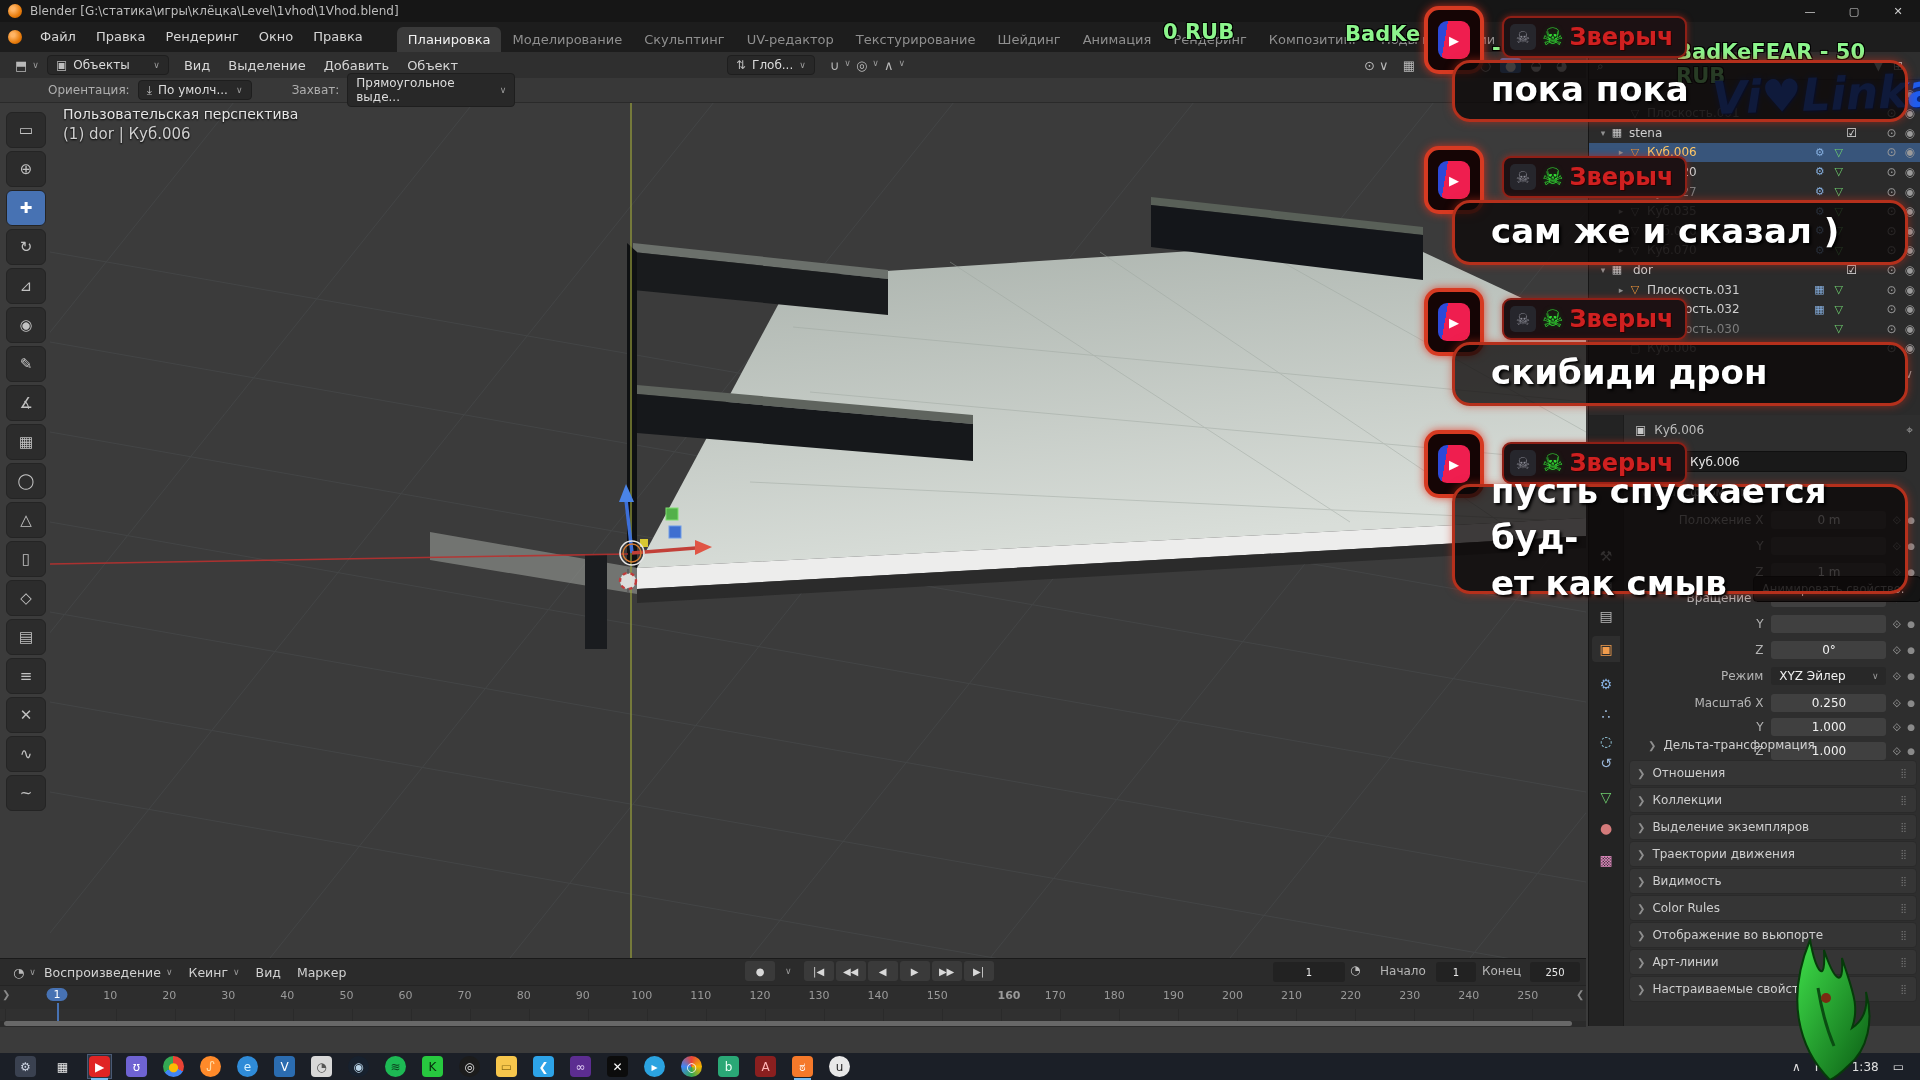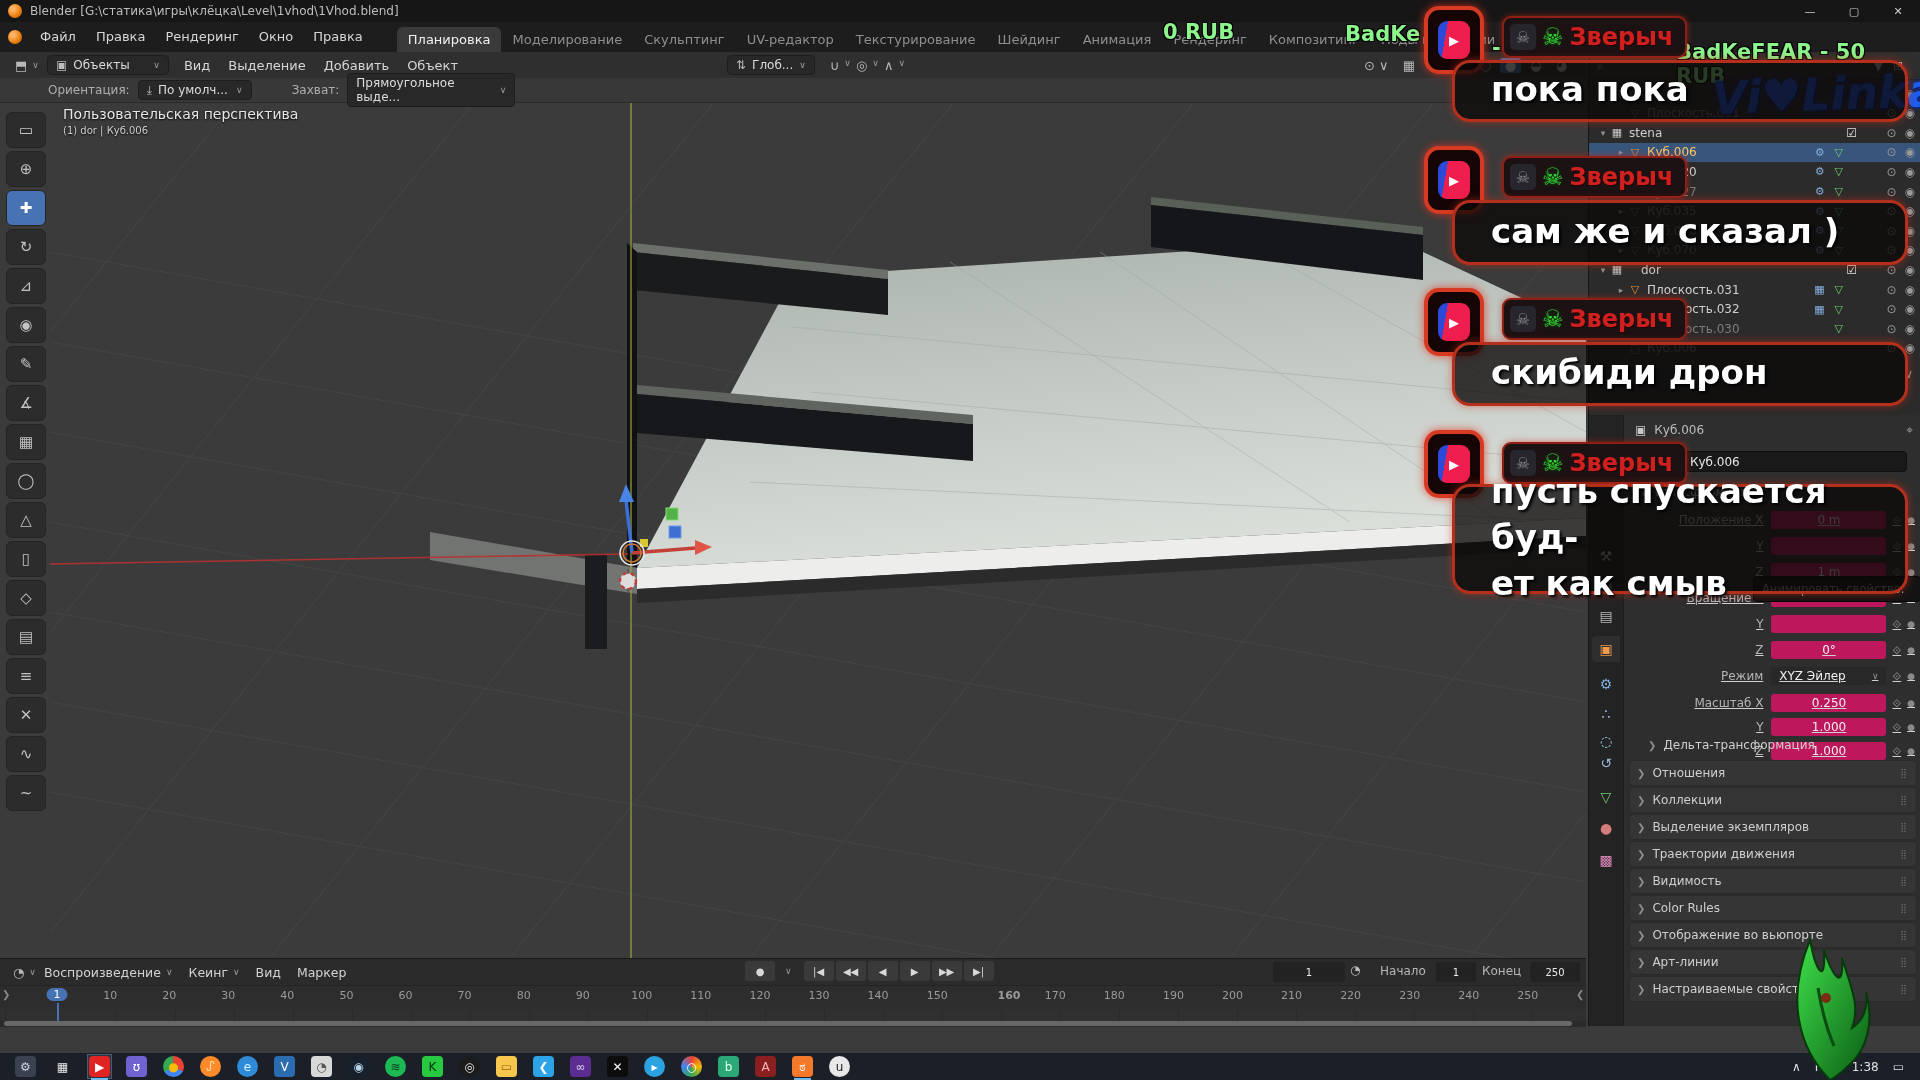--- a/index.html
+++ b/index.html
@@ -27,42 +27,42 @@
   .hicon{color:#b9b9b9;padding:0 5px;font-size:13px;}
   .hicon.on{background:#4772b3;color:#fff;border-radius:3px;}
   #toolrow{left:0;top:78px;width:1586px;height:24px;background:#383838;display:flex;align-items:center;border-bottom:1px solid #2a2a2a;}
   .lbl{color:#aeaeae;}
   
   #toolbar{left:6px;top:112px;width:42px;display:flex;flex-direction:column;gap:3px;}
   .tool{width:38px;height:34px;background:#2c2c2c;border:1px solid #242424;border-radius:6px;display:flex;align-items:center;justify-content:center;color:#c2c2c2;font-size:15px;}
   .tool.active{background:#4772b3;color:#fff;}
   
   #vptext1{left:63px;top:106px;color:#e6e6e6;font-size:14px;text-shadow:0 1px 2px #000;}
-  #vptext2{left:63px;top:125px;color:#cfcfcf;font-size:10px;text-shadow:0 1px 2px #000;}
+  #vptext2{left:63px;top:125px;color:#cfcfcf;font-size:15px;text-shadow:0 1px 2px #000;}
   
   #outliner{left:1588px;top:52px;width:332px;height:363px;background:#2b2b2b;border-left:1px solid #161616;border-bottom:2px solid #191919;}
   #outl-head{position:absolute;left:0;top:0;width:100%;height:28px;background:#2e2e2e;border-bottom:1px solid #222;display:flex;align-items:center;padding:0 8px;box-sizing:border-box;color:#b5b5b5;}
   .orow{position:absolute;left:0;width:332px;height:19px;display:flex;align-items:center;font-size:12px;color:#cfcfcf;}
   .orow.sel{background:#38557b;}
   .orow.dim{color:#7d7d7d;}
   .orow .disc{width:12px;color:#909090;font-size:9px;text-align:center;}
   .oic{width:16px;text-align:center;font-size:11px;}
   .oright{position:absolute;right:6px;display:flex;gap:8px;color:#9a9a9a;font-size:12px;}
   .obadge{position:absolute;right:78px;display:flex;gap:10px;font-size:11px;}
   .olabel.activeobj{color:#ffc766;}
   
   #props{left:1588px;top:415px;width:332px;height:611px;background:#2e2e2e;border-left:1px solid #161616;}
   #ptabs{position:absolute;left:0;top:0;width:34px;height:611px;background:#232323;border-right:1px solid #1c1c1c;}
   .ptab{position:absolute;left:3px;width:28px;height:26px;display:flex;align-items:center;justify-content:center;font-size:14px;border-radius:4px 0 0 4px;}
   .ptab.active{background:#2e2e2e;}
   .pcrumb{position:absolute;left:46px;top:8px;color:#bdbdbd;display:flex;gap:8px;align-items:center;}
   .namefield{position:absolute;left:92px;top:36px;width:226px;height:21px;background:#191919;border:1px solid #101010;border-radius:4px;color:#e6e6e6;padding:1px 8px;line-height:19px;box-sizing:border-box;}
-  .prow{position:absolute;height:20px;display:flex;align-items:center;text-decoration:underline;}
+  .prow{position:absolute;height:20px;display:flex;align-items:center;}
   .plabel{width:138px;text-align:right;color:#b4b4b4;padding-right:8px;}
-  .pval{width:118px;height:18px;background:#be185d;border-radius:3px;color:#f0f0f0;text-align:center;line-height:18px;}
+  .pval{width:118px;height:18px;background:#404040;border-radius:3px;color:#f0f0f0;text-align:center;line-height:18px;}
   .pval.dddark{background:#282828;display:flex;justify-content:space-between;padding:0 8px;box-sizing:border-box;width:118px;}
   .plock{color:#9a9a9a;margin-left:6px;font-size:11px;}
   .pdot{color:#8a8a8a;margin-left:6px;font-size:9px;}
   .panelrow{position:absolute;left:40px;width:286px;height:24px;background:#353535;border:1px solid #2a2a2a;border-radius:4px;display:flex;align-items:center;color:#cfcfcf;}
   .panelrow .arr{color:#8f8f8f;font-size:10px;margin:0 7px;}
   .grip{position:absolute;right:8px;color:#6f6f6f;font-size:9px;letter-spacing:1px;}
   #tooltip{left:1753px;top:576px;width:158px;height:24px;background:#141414;border:1px solid #060606;border-radius:4px;color:#9d9d9d;font-size:11.5px;line-height:24px;padding-left:8px;z-index:4;}
   
   #timeline{left:0;top:958px;width:1586px;height:68px;background:#2b2b2b;border-top:1px solid #1a1a1a;}
   #tl-head{position:absolute;left:0;top:0;width:100%;height:26px;display:flex;align-items:center;}
@@ -401,21 +401,21 @@
             <div style="color: rgb(110, 207, 110);">▽</div>
           </div>
           <div class="oright">
             <div>⊙</div>
             <div>◉</div>
           </div>
         </div>
         <div class="orow" style="top: 208.4px;">
           <div class="disc" style="margin-left: 8px;">▾</div>
           <div class="oic" style="color: rgb(201, 201, 201);">▦</div>
-          <div class="olabel" style="margin-left: 16px;">dor</div>
+          <div class="olabel" style="margin-left: 8px;">dor</div>
           <div style="position: absolute; right: 64px; color: rgb(224, 224, 224);">☑</div>
           <div class="oright">
             <div>⊙</div>
             <div>◉</div>
           </div>
         </div>
         <div class="orow" style="top: 228px;">
           <div class="disc" style="margin-left: 26px;">▸</div>
           <div class="oic" style="color: rgb(232, 145, 58);">▽</div>
           <div class="olabel" style="margin-left: 4px;">Плоскость.031</div>

